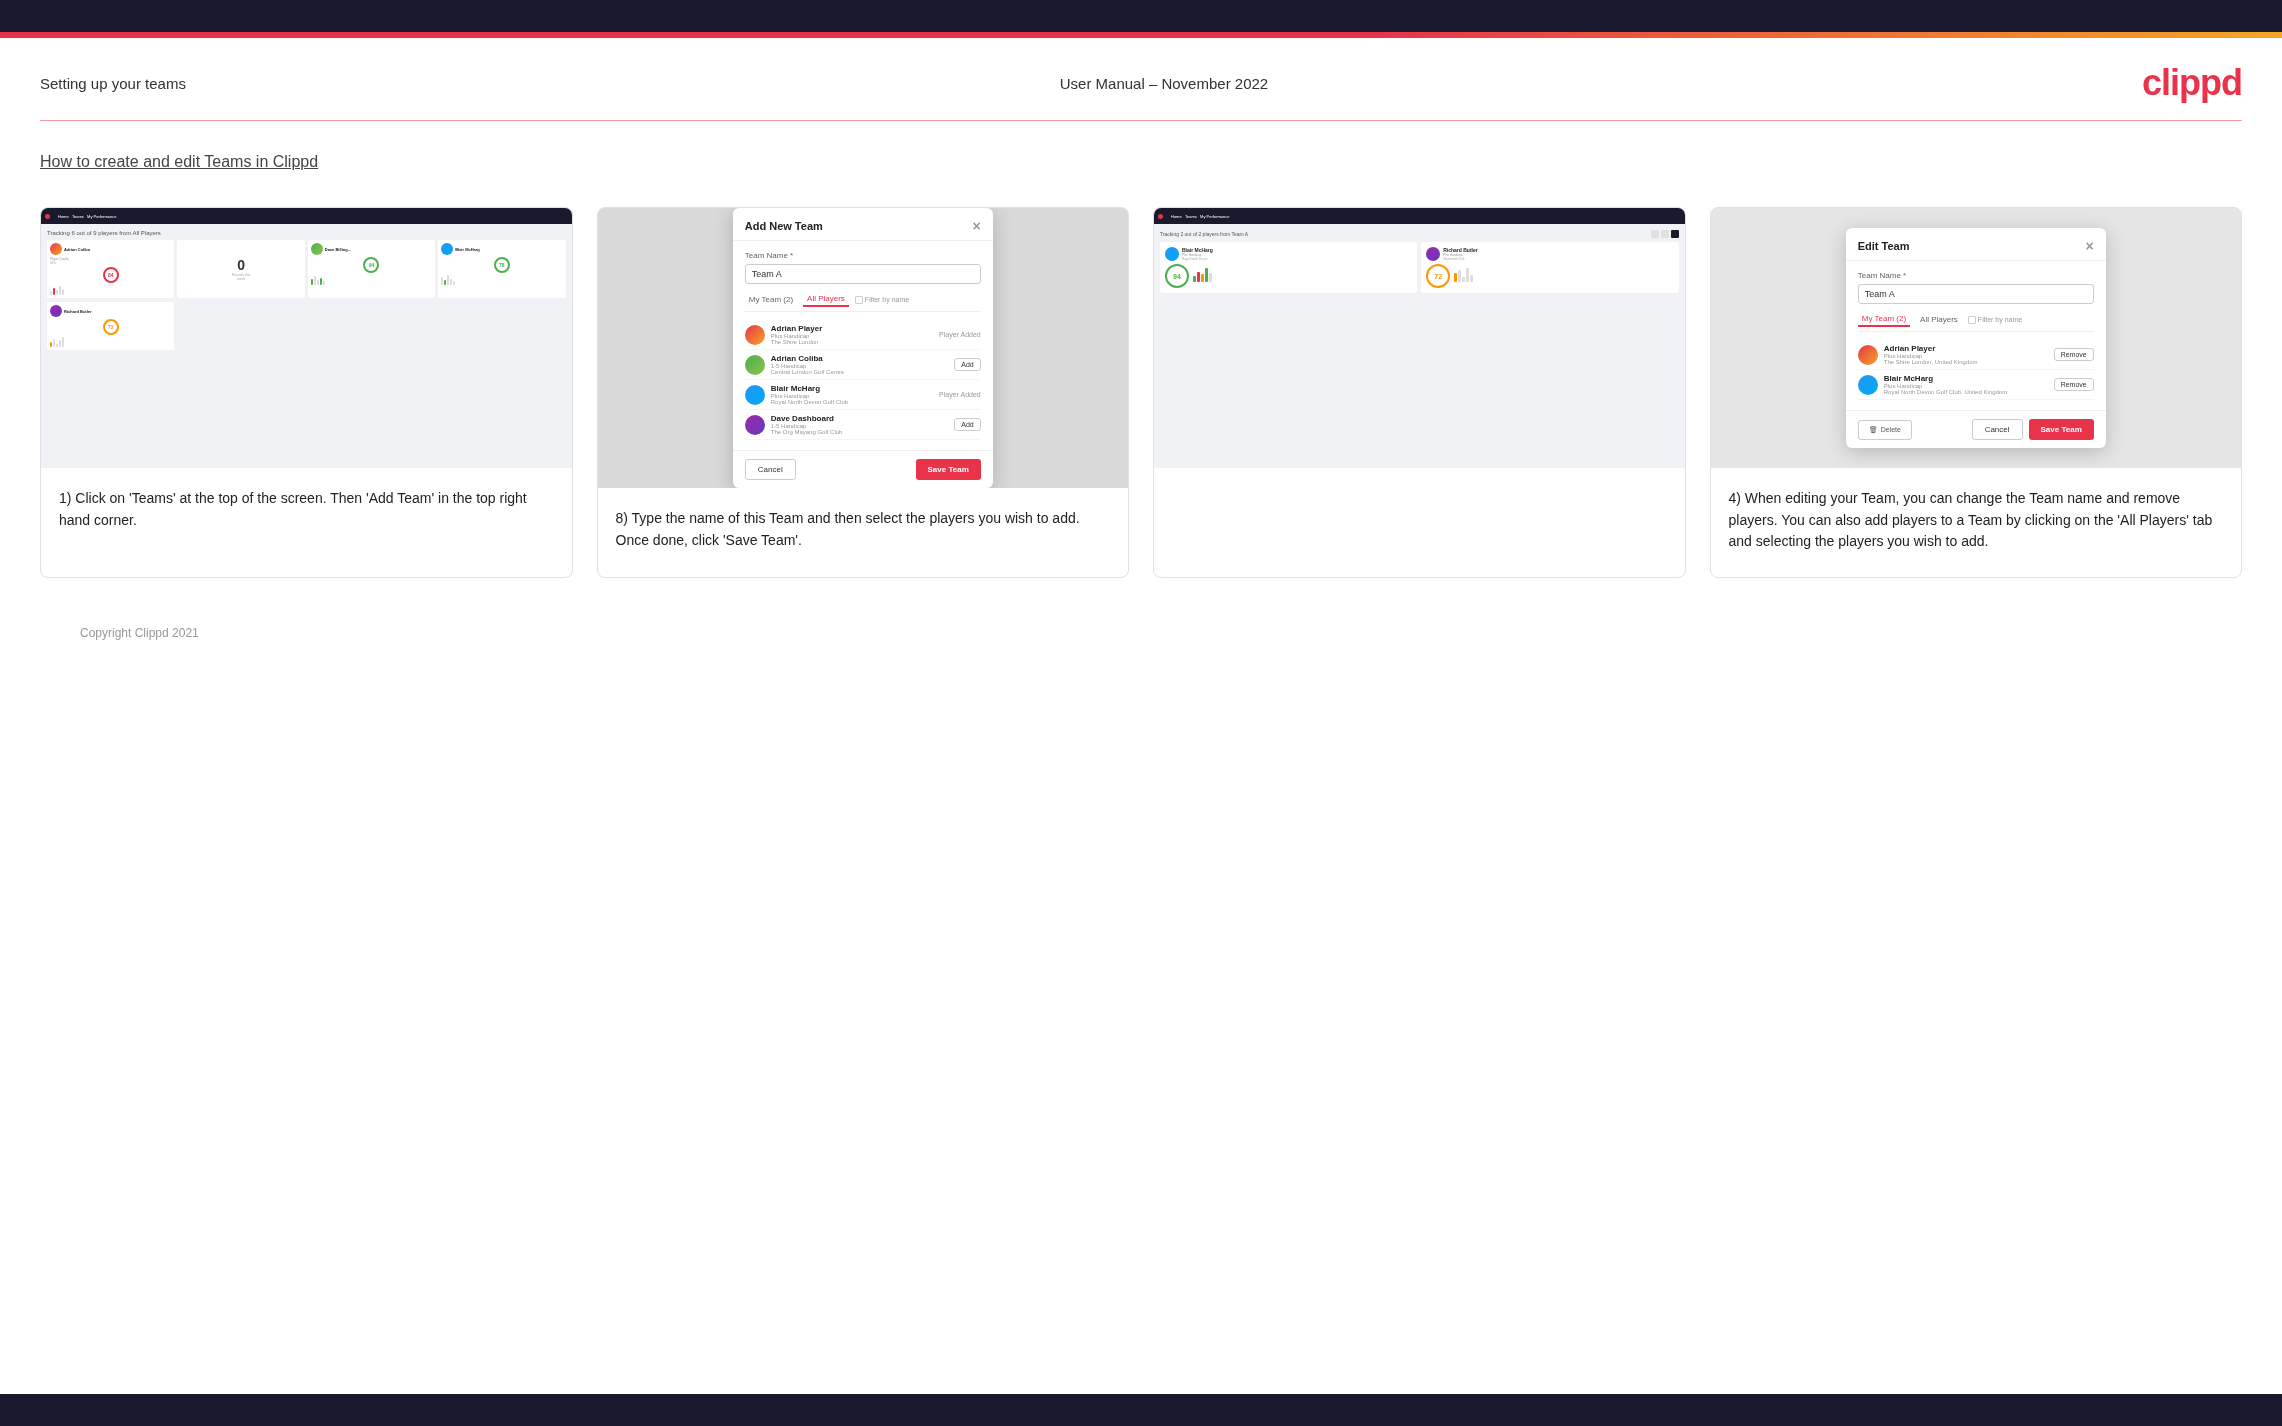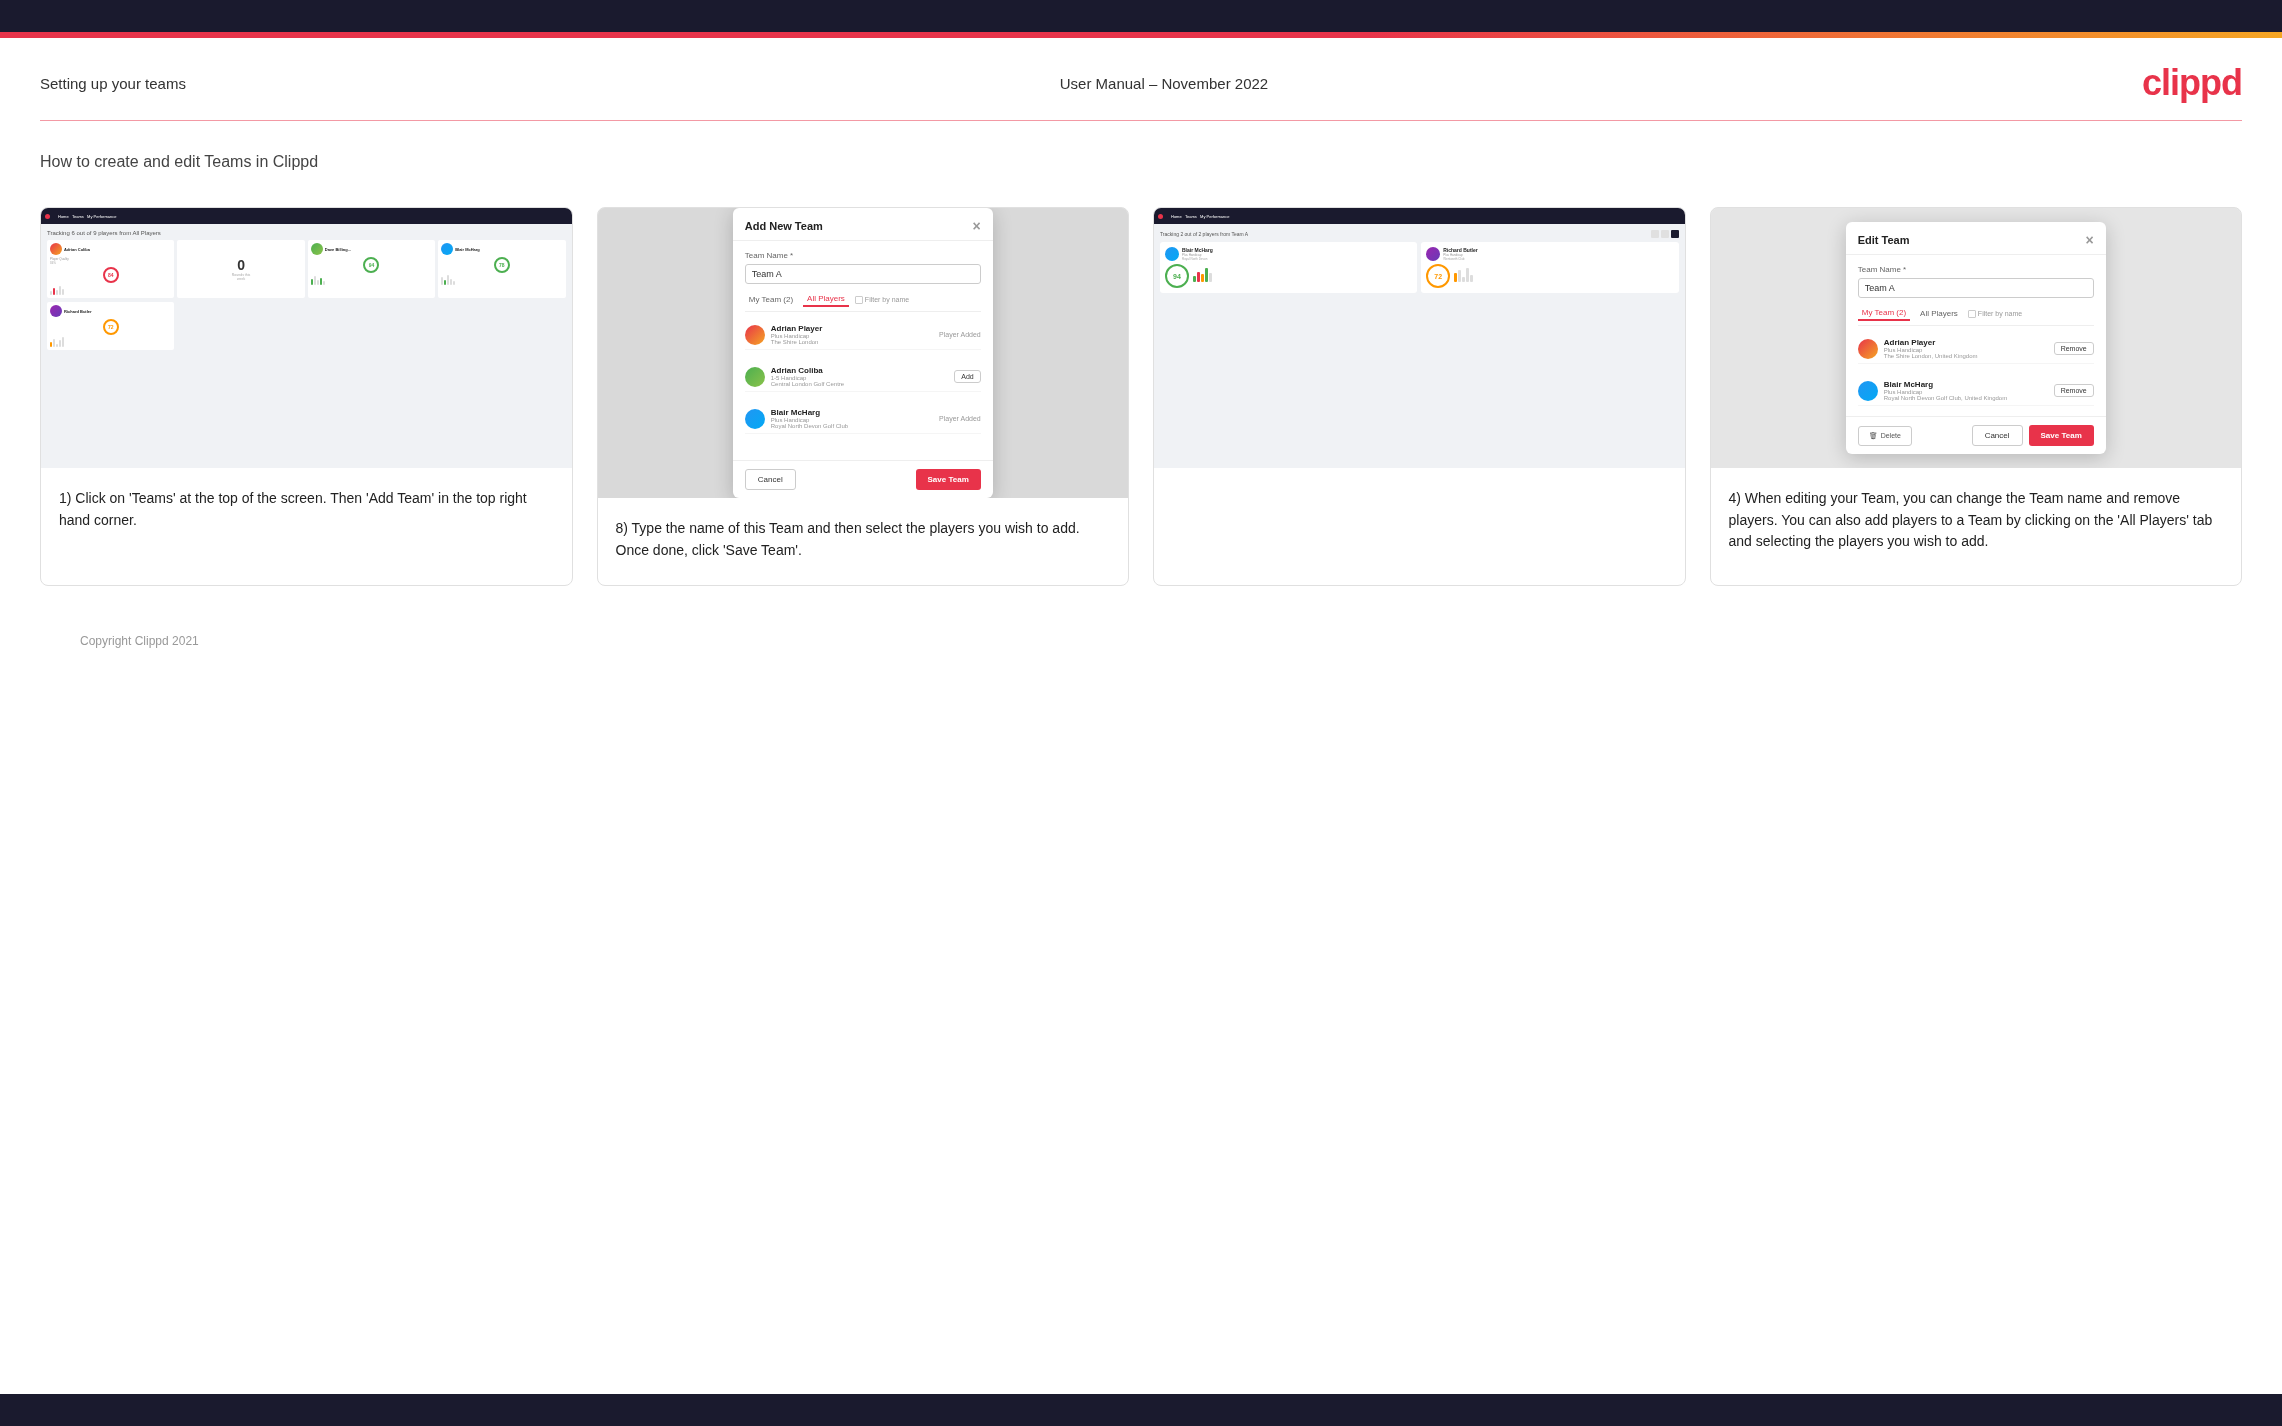--- a/index.html
+++ b/index.html
@@ -57,20 +57,21 @@
     .page-title {
       font-size: 28px;
       font-weight: 800;
       color: #1a1a2e;
       margin-bottom: 6px;
     }
     .page-subtitle {
       font-size: 16px;
       color: #444;
       margin-bottom: 36px;
+      text-decoration: underline;
     }
 
     
     .cards-row {
       display: grid;
       grid-template-columns: repeat(4, 1fr);
       gap: 24px;
       margin-bottom: 40px;
     }
     .card {
@@ -181,21 +182,21 @@
       cursor: pointer;
       color: #666;
     }
     .mock-tab.active {
       color: #e8334a;
       border-bottom: 2px solid #e8334a;
     }
     .mock-player-list {
       display: flex;
       flex-direction: column;
-      gap: 12px;
+      gap: 0;
       max-height: 130px;
       overflow: hidden;
     }
     .mock-player-row {
       display: flex;
       align-items: center;
       gap: 6px;
       padding: 4px 0;
       border-bottom: 1px solid #f5f5f5;
     }

